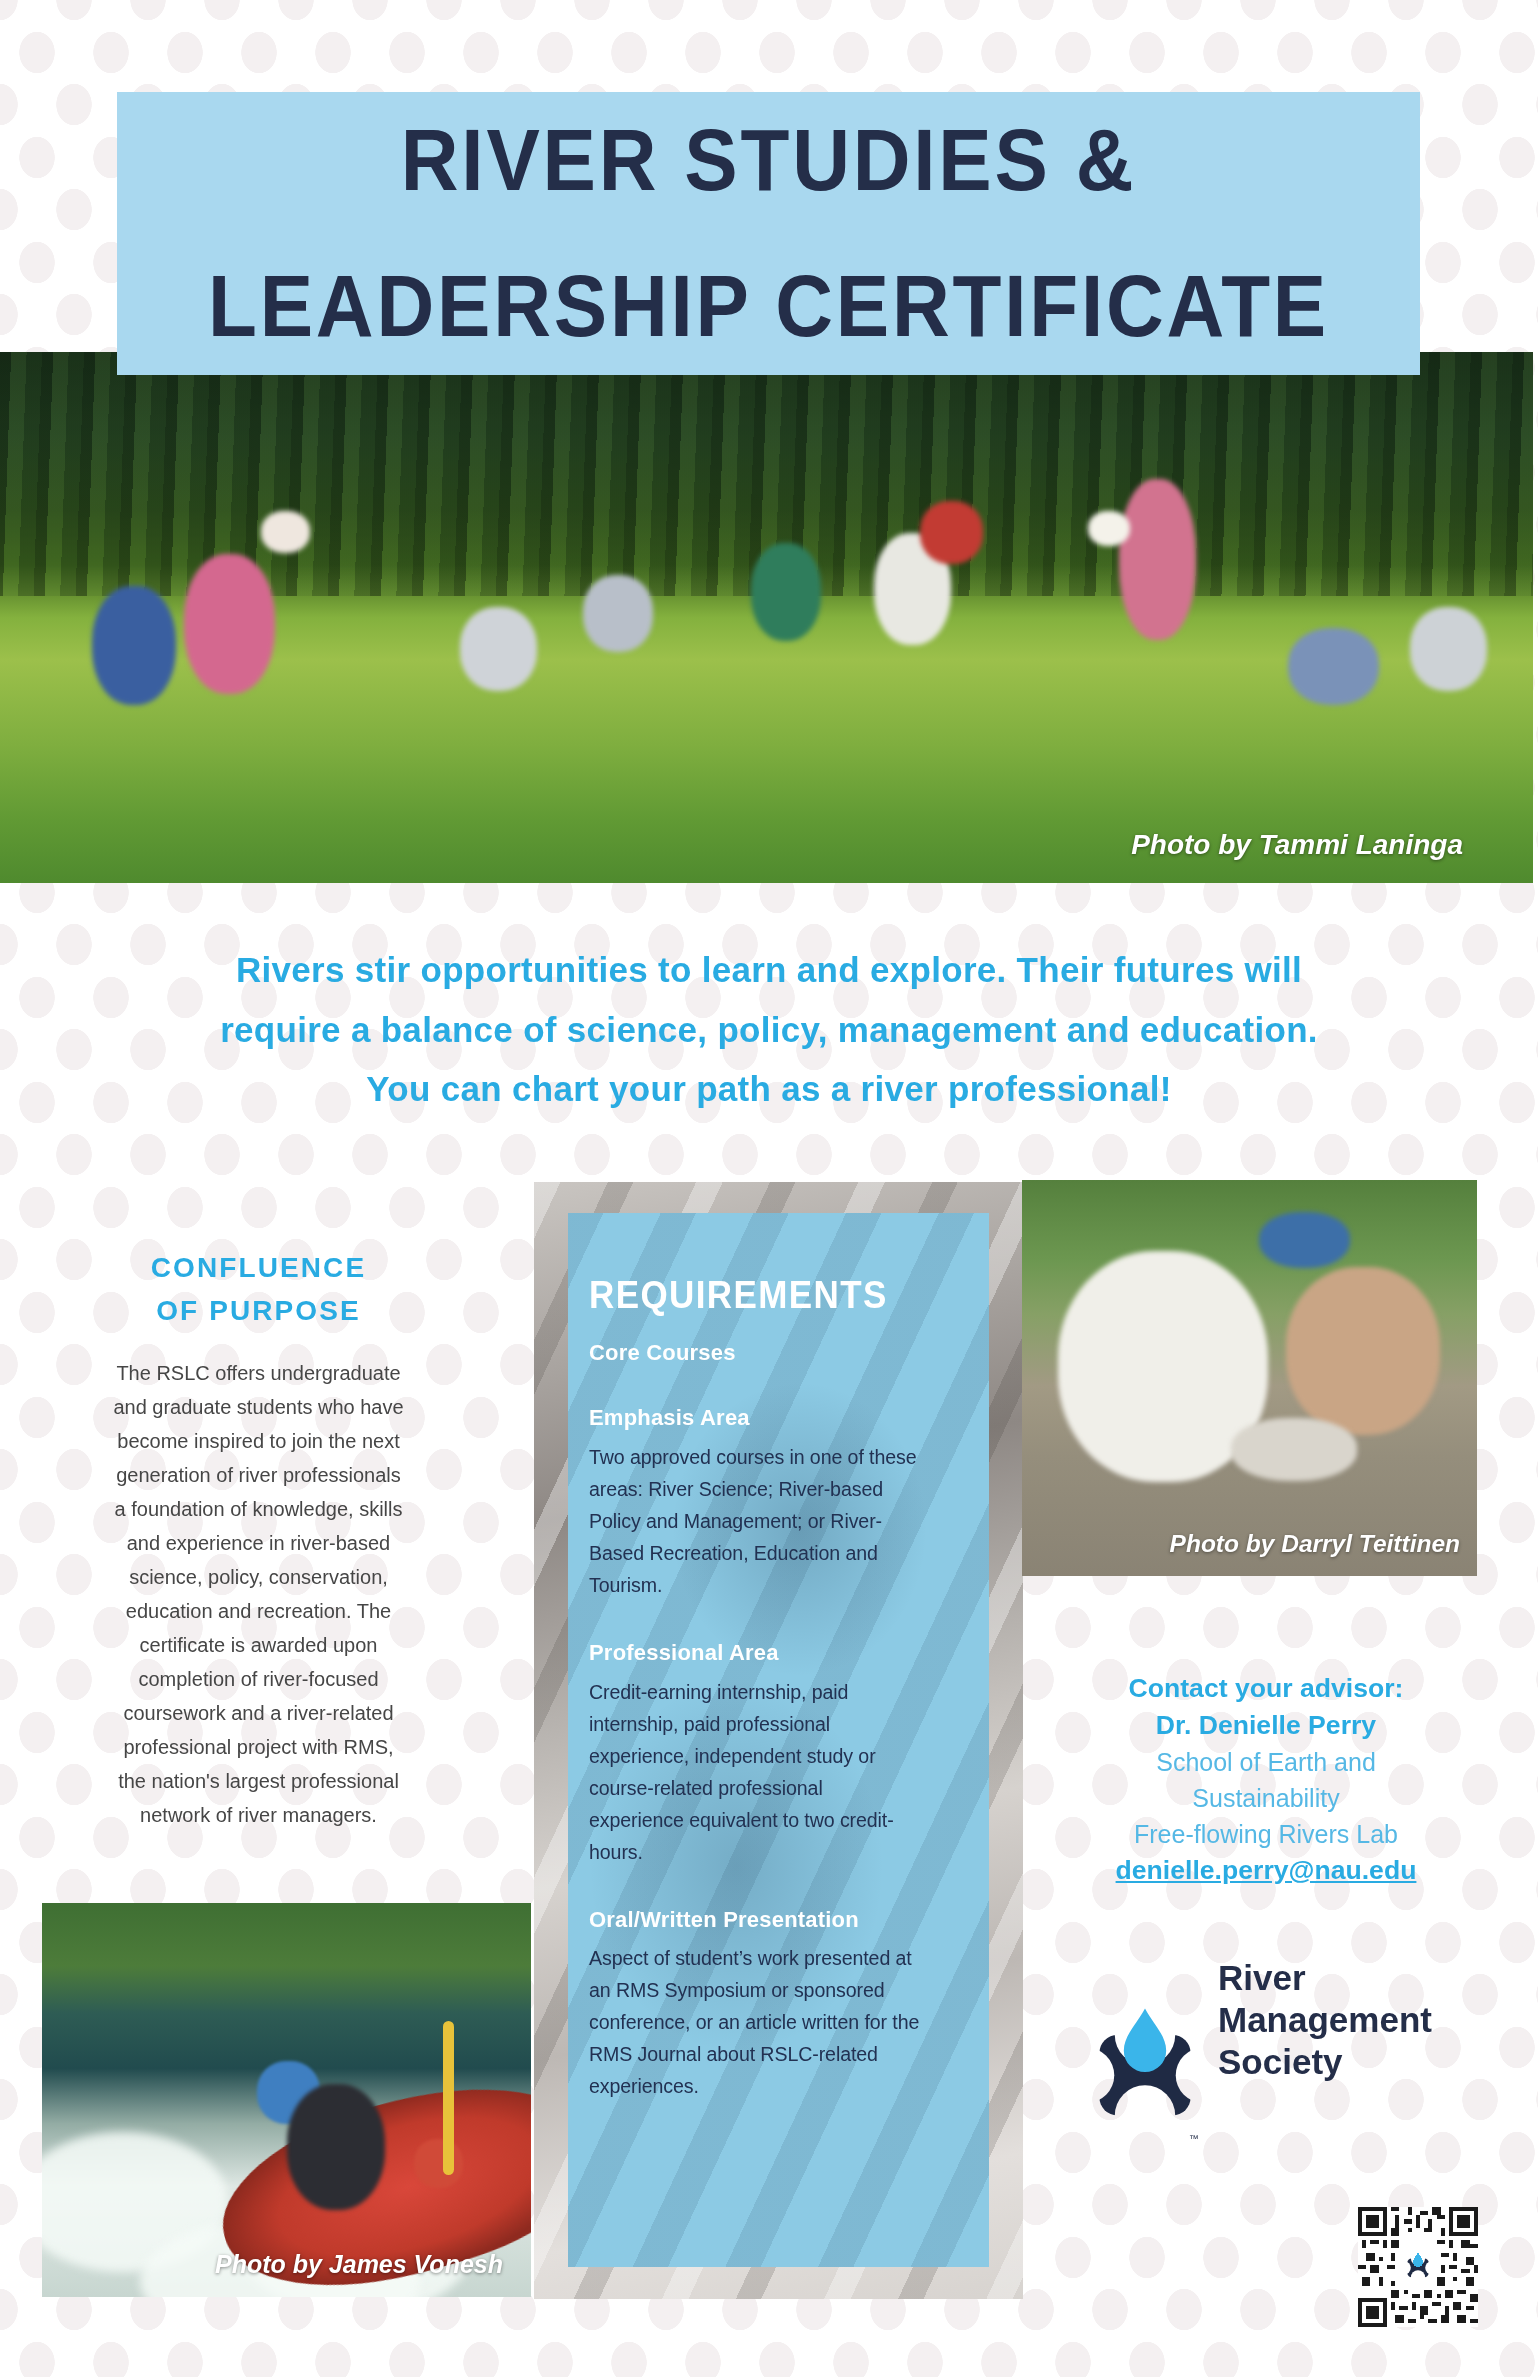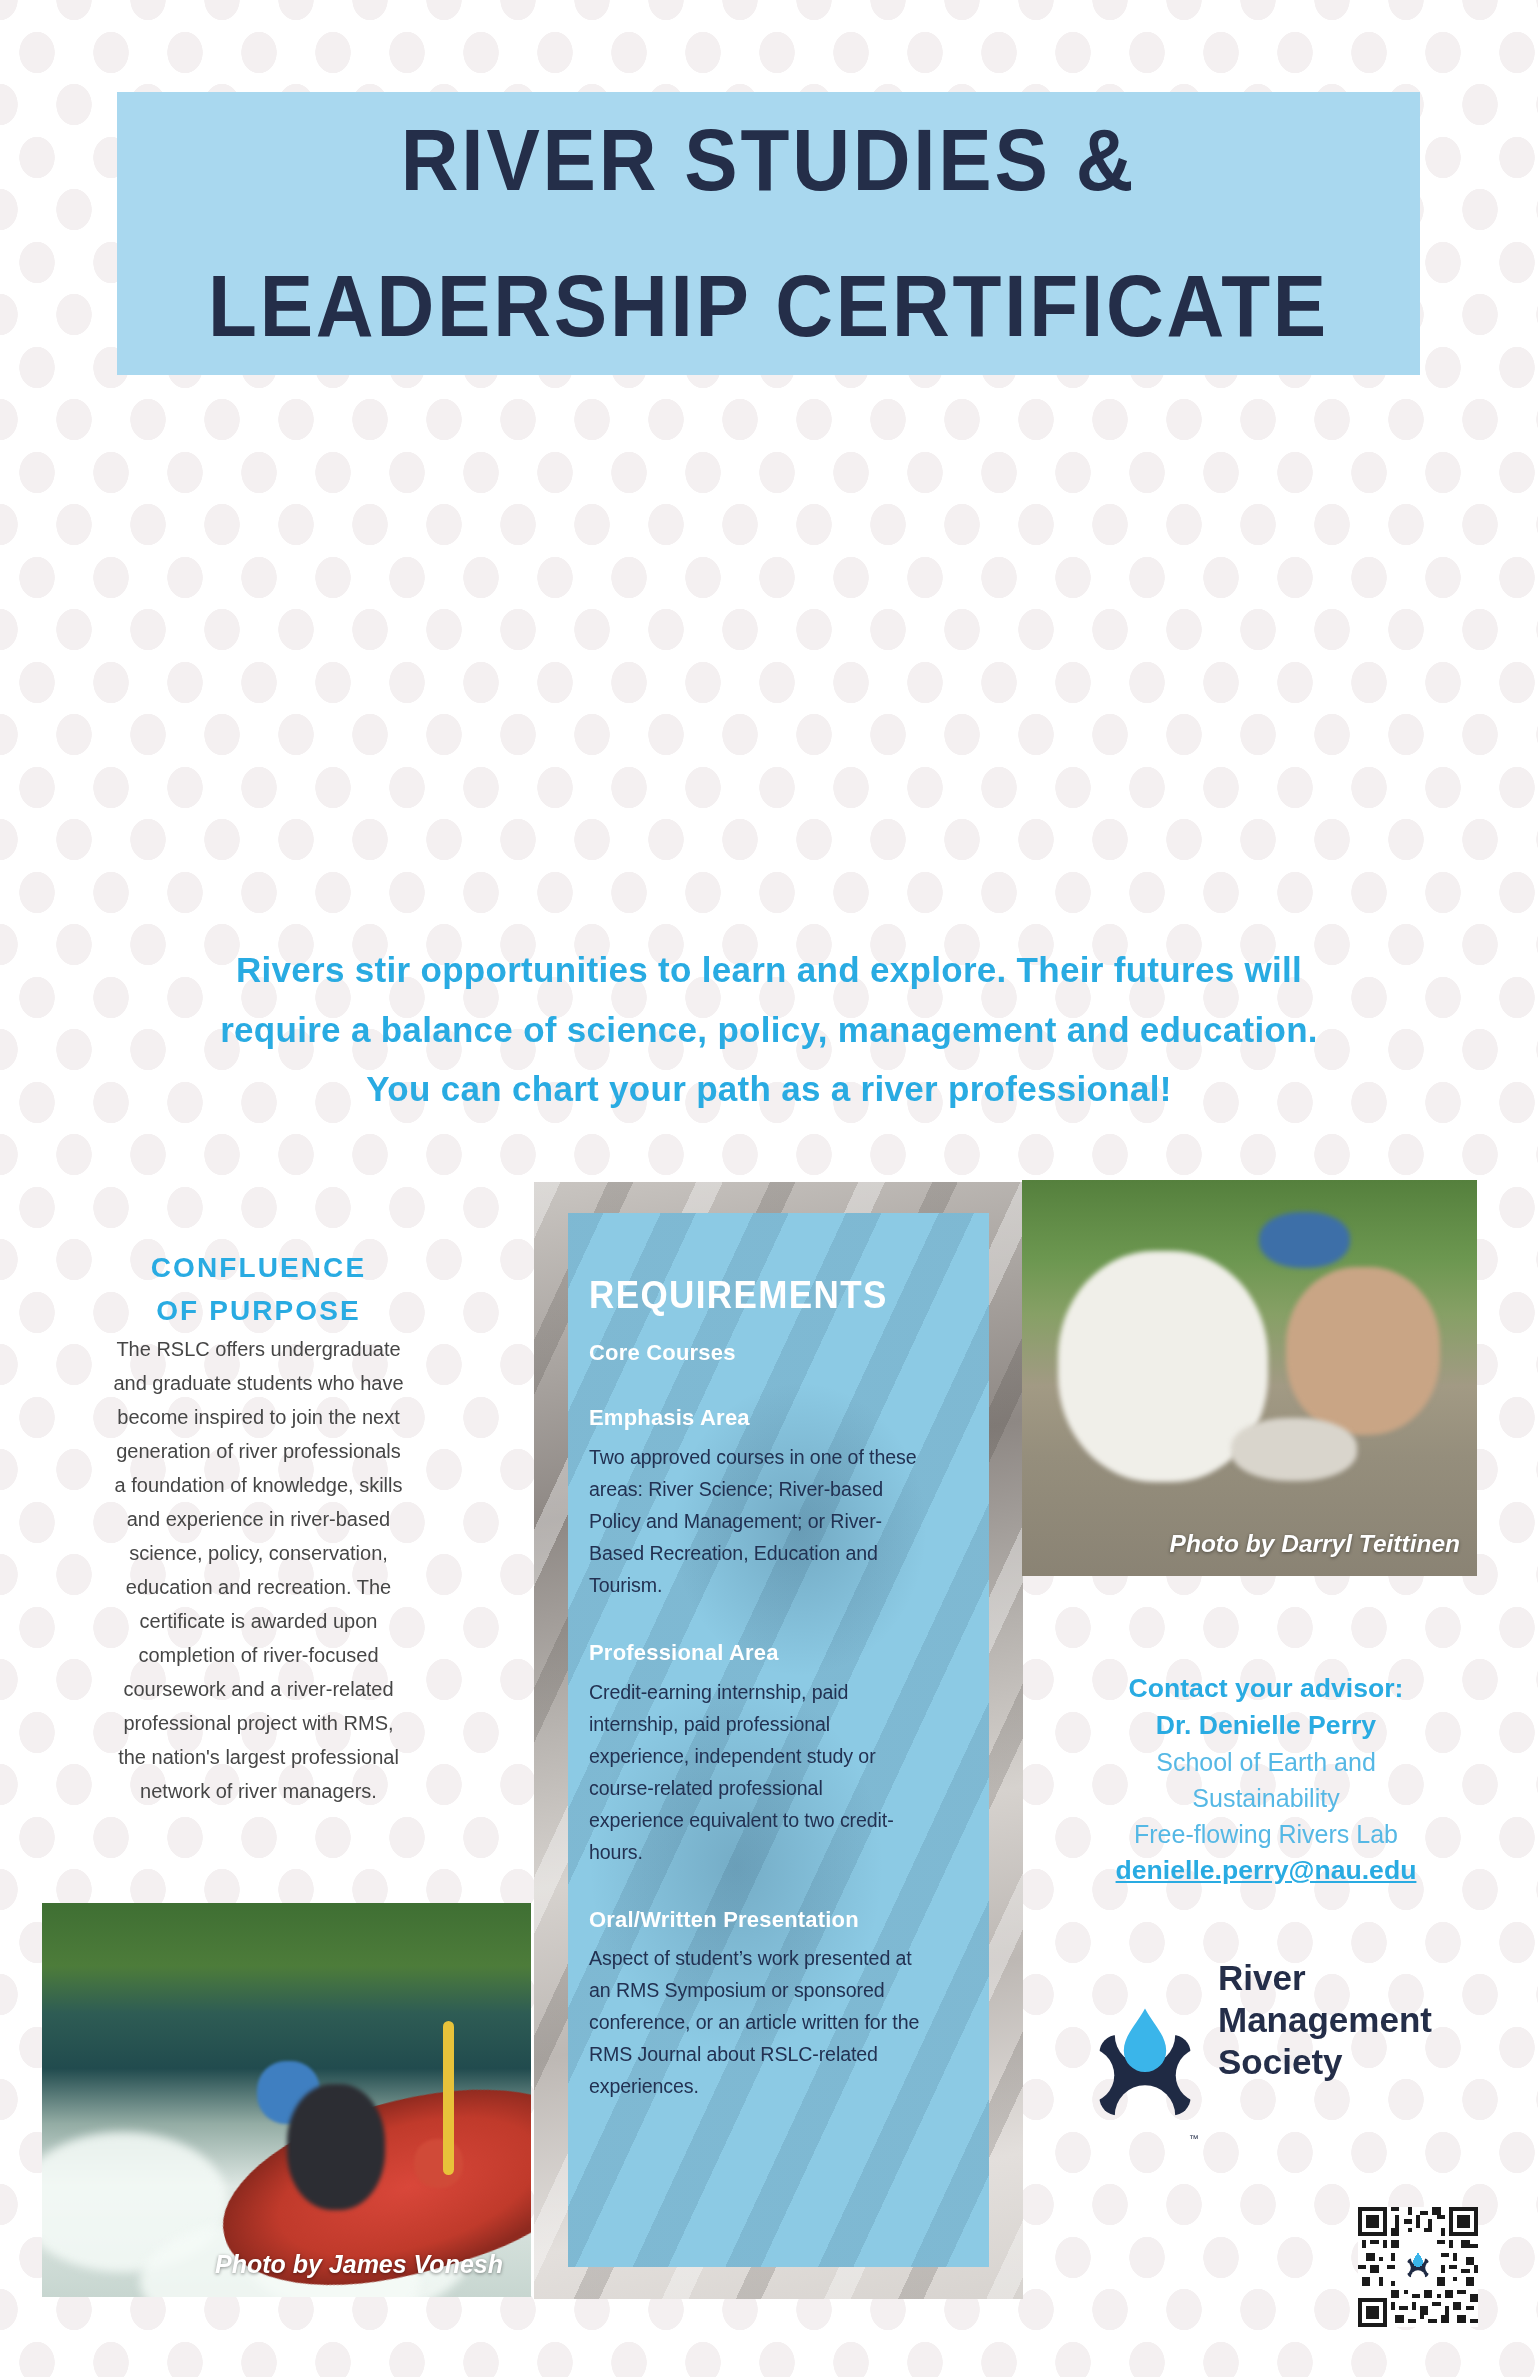--- a/index.html
+++ b/index.html
@@ -78,21 +78,21 @@
     letter-spacing:0.3px;line-height:1.7;
   }
 
   
   .confluence{position:absolute;left:73px;top:1246px;width:371px;text-align:center;}
   .confluence-heading{
     color:var(--accent,#29abe2);font-size:28px;font-weight:bold;
     letter-spacing:2.1px;line-height:43px;
   }
   .confluence-body{
-    color:var(--body-text,#464646);
+    margin-top:24px;color:var(--body-text,#464646);
     font-size:20px;line-height:34px;
   }
 
   
   .req-panel{
     position:absolute;left:568px;top:1213px;width:421px;height:1054px;
     background:var(--panel-blue,#8ccae4);box-sizing:border-box;
     padding:62px 19.6px 0 21px;
   }
   .req-panel::before{
@@ -128,20 +128,36 @@
   }
 
   
   .qr{position:absolute;left:1358px;top:2207px;width:120px;height:120px;}
 </style>
 </head>
 <body>
 
 <div class="page" style="--accent: #29abe2; --accent-light: #55b8e5; --navy: #242e49; --panel-navy: #223152; --title-bg: #a9d8ef; --panel-blue: #8ccae4; --body-text: #464646; --dot: #f4f0f1;">
 
+  <div class="photo photo-top">
+    <div class="trees"></div>
+    <div class="fig" style="left:6%;top:44%;width:84px;height:119px;background:#3a5fa0;"></div>
+    <div class="fig" style="left:12%;top:38%;width:91px;height:140px;background:#d4688f;"></div>
+    <div class="fig" style="left:17%;top:30%;width:49px;height:42px;background:#efe7df;"></div>
+    <div class="fig" style="left:30%;top:48%;width:77px;height:84px;background:#cfd3d8;"></div>
+    <div class="fig" style="left:38%;top:42%;width:70px;height:77px;background:#b8bfc9;"></div>
+    <div class="fig" style="left:49%;top:36%;width:70px;height:98px;background:#2f7d5c;"></div>
+    <div class="fig" style="left:57%;top:34%;width:77px;height:112px;background:#e8e8e2;"></div>
+    <div class="fig" style="left:60%;top:28%;width:63px;height:63px;background:#c23b33;"></div>
+    <div class="fig" style="left:73%;top:24%;width:77px;height:161px;background:#d2738f;"></div>
+    <div class="fig" style="left:71%;top:30%;width:42px;height:35px;background:#f4f2ea;"></div>
+    <div class="fig" style="left:84%;top:52%;width:91px;height:77px;background:#7a92b8;"></div>
+    <div class="fig" style="left:92%;top:48%;width:77px;height:84px;background:#cdd2d6;"></div>
+    <div class="credit credit-top">Photo by Tammi Laninga</div>
+  </div>
 
   <div class="title-banner">
     <div class="title-text pre">RIVER STUDIES &amp;
 LEADERSHIP CERTIFICATE</div>
   </div>
 
   <div class="intro pre">Rivers stir opportunities to learn and explore. Their futures will
 require a balance of science, policy, management and education.
 You can chart your path as a river professional!</div>
 

